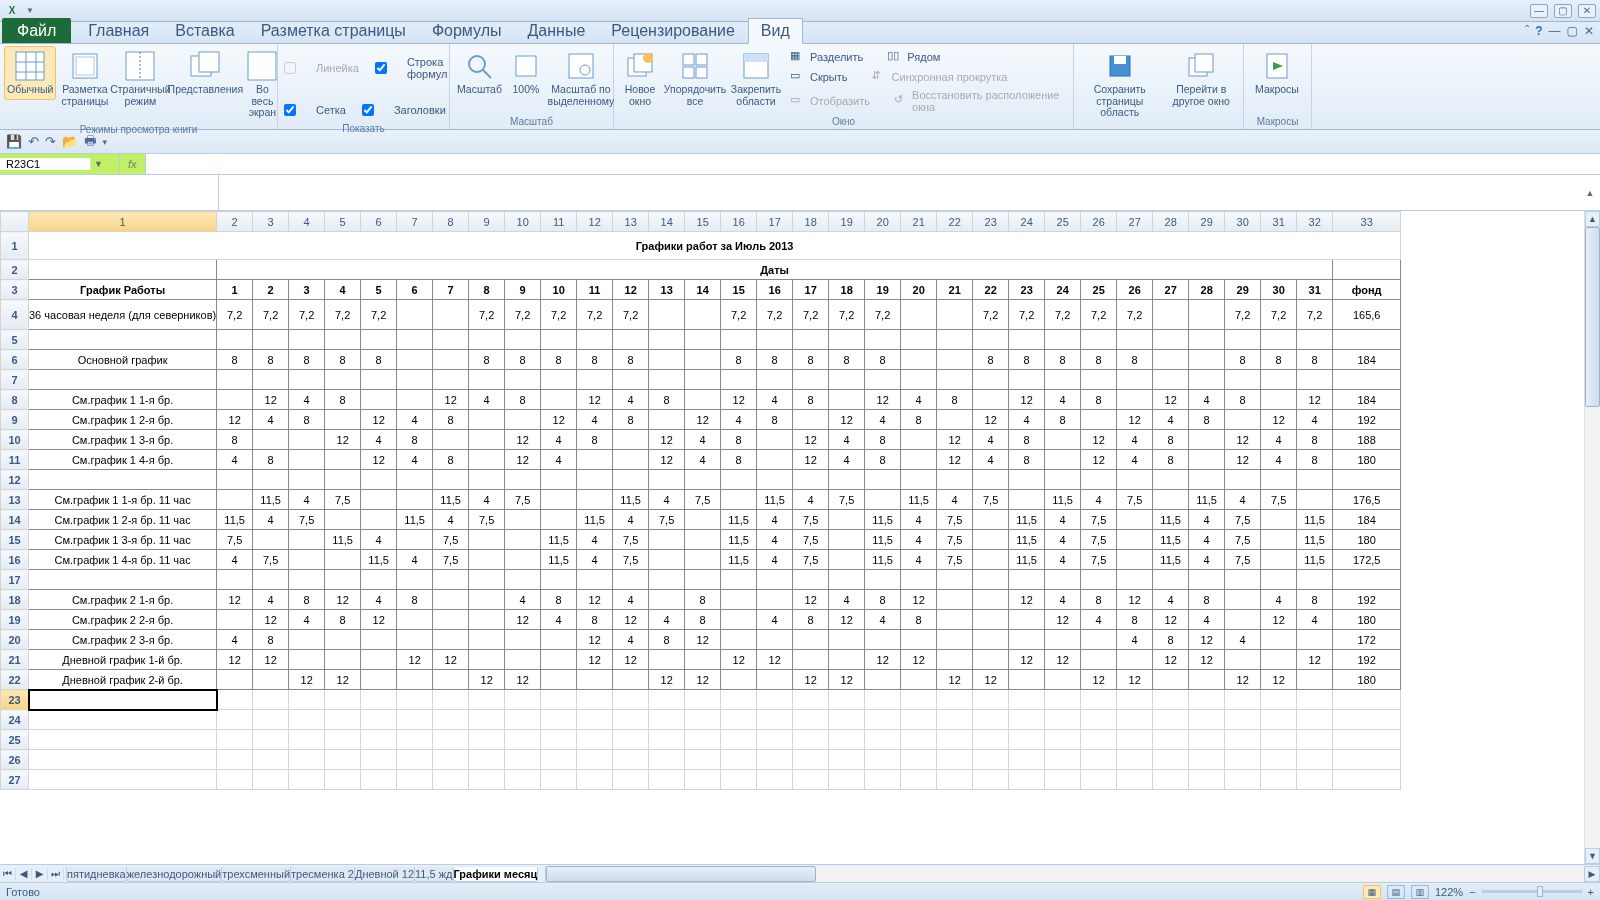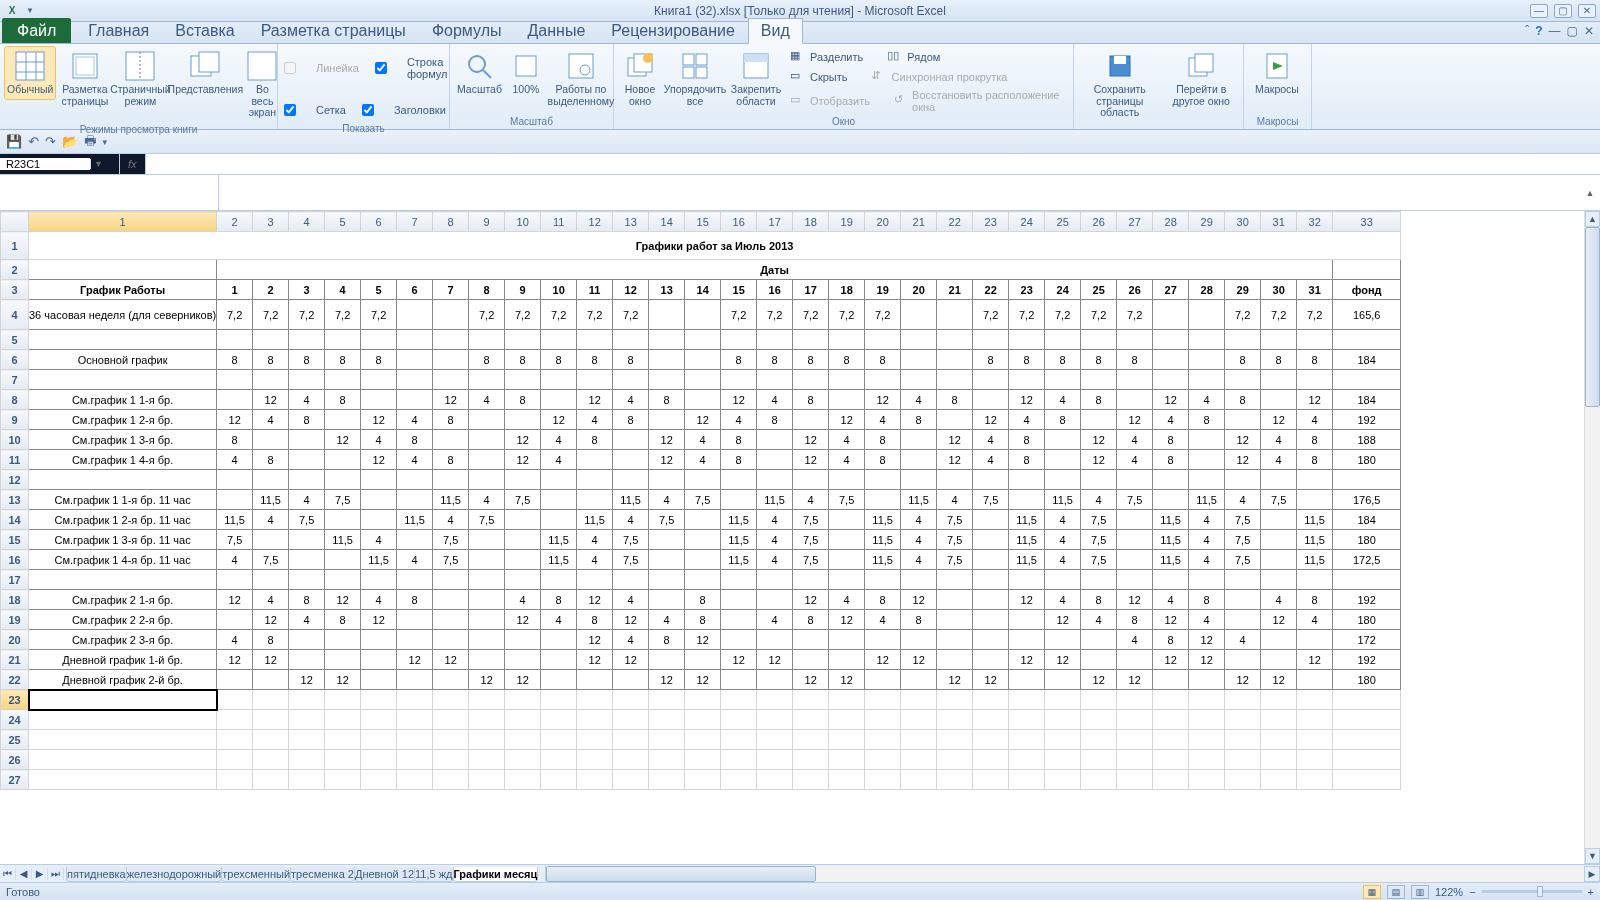--- a/index.html
+++ b/index.html
@@ -33,21 +33,21 @@
 .chk-row { display: flex; align-items: center; gap: 20px; font-size: 11px; color: #3b5a82; margin: 6px 2px; }
 .chk-row input { width: 12px; height: 12px; }
 .small-btn { display: flex; align-items: center; gap: 4px; font-size: 11px; color: #3b5a82; padding: 1px 4px; cursor: pointer; }
 .small-btn .ic { width: 16px; height: 16px; }
 
 
 .qat { height: 24px; background: linear-gradient(#eaf1fa, #dbe7f4); border-bottom: 1px solid #b9cde4; display: flex; align-items: center; padding: 0 6px; gap: 6px; }
 .qat span { color: #4a6a92; font-size: 13px; }
 
 
-.formula-row { height: 21px; display: flex; align-items: stretch; border-bottom: 1px solid #b9cde4; background: #0f172a; }
+.formula-row { height: 21px; display: flex; align-items: stretch; border-bottom: 1px solid #b9cde4; background: #bef264; }
 .name-box { width: 120px; display: flex; align-items: center; border-right: 1px solid #b9cde4; }
 .name-box input { border: none; width: 90px; font-size: 11px; padding: 0 6px; outline: none; }
 .name-box .dd { width: 16px; text-align: center; color: #666; border-left: 1px solid #ddd; font-size: 9px; }
 .fx-sep { display: flex; align-items: center; padding: 0 8px; gap: 6px; border-right: 1px solid #b9cde4; }
 .fx-sep span { color: #777; font-size: 11px; font-style: italic; }
 .formula-input { flex: 1; }
 .formula-input input { width: 100%; height: 100%; border: none; outline: none; padding: 0 6px; font-size: 11px; }
 
 
 .formula-expand { height: 36px; border-bottom: 1px solid #b9cde4; background: #fff; position: relative; }
@@ -110,21 +110,20 @@
 .statusbar .slider .thm { position: absolute; top: -4px; left: 55px; width: 6px; height: 11px; background: #e6eef7; border: 1px solid #9fb8d7; }
 
 svg { display: block; }
 </style>
 </head>
 <body>
 
 <div class="titlebar">
   <span class="excel-icon">X</span>
   <span class="qa-down">▼</span>
-  <div class="title">Книга1 (32).xlsx  [Только для чтения] - Microsoft Excel</div>
   <div class="win-controls">
     <span>—</span>
     <span>▢</span>
     <span>✕</span>
   </div>
 </div>
 
 <div class="ribbon-tabs">
   <div class="tab file">Файл</div>
   <div class="tab">Главная</div>
@@ -246,21 +245,21 @@
           </div>
         <div class="txt">100%</div>
       </div>
       <div class="big-btn" style="width:68px">
         <div class="ic">
             <svg width="28" height="28">
               <rect x="2" y="2" width="24" height="24" fill="#fff" stroke="#6b9bd1"></rect>
               <circle cx="18" cy="18" r="5" fill="none" stroke="#6b9bd1"></circle>
             </svg>
           </div>
-        <div class="txt" style="white-space:pre-line">Работы по
+        <div class="txt" style="white-space:pre-line">Масштаб по
 выделенному</div>
       </div>
     </div>
     <div class="label">Масштаб</div>
   </div>
 
   <div class="ribbon-group" style="width:460px">
     <div class="controls">
       <div class="big-btn" style="width:44px">
         <div class="ic">

